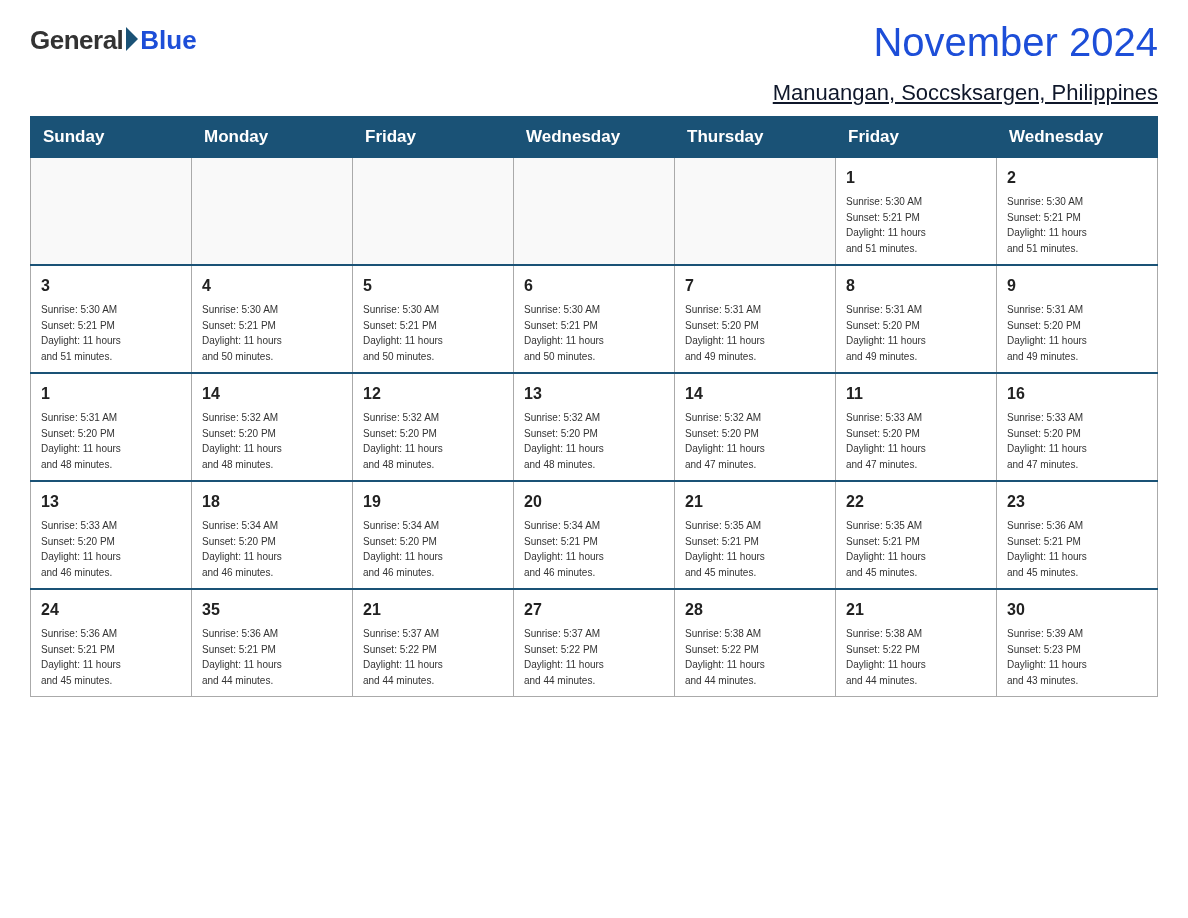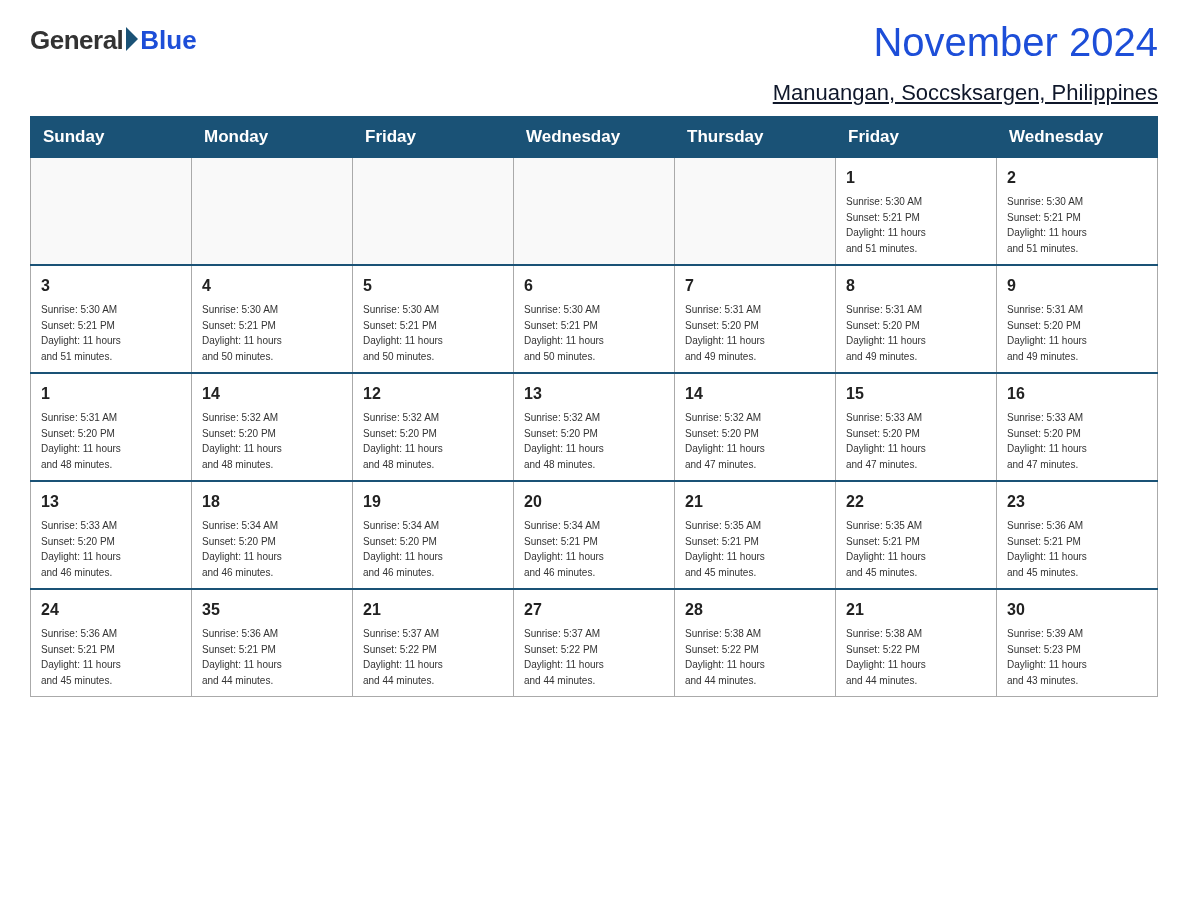--- a/index.html
+++ b/index.html
@@ -196,21 +196,21 @@
         </td>
         <td>
           <span class="day-number">13</span>
           <div class="day-info">Sunrise: 5:32 AM<br>Sunset: 5:20 PM<br>Daylight: 11 hours<br>and 48 minutes.</div>
         </td>
         <td>
           <span class="day-number">14</span>
           <div class="day-info">Sunrise: 5:32 AM<br>Sunset: 5:20 PM<br>Daylight: 11 hours<br>and 47 minutes.</div>
         </td>
         <td>
-          <span class="day-number">15</span>
+          <span class="day-number">11</span>
           <div class="day-info">Sunrise: 5:33 AM<br>Sunset: 5:20 PM<br>Daylight: 11 hours<br>and 47 minutes.</div>
         </td>
         <td>
           <span class="day-number">16</span>
           <div class="day-info">Sunrise: 5:33 AM<br>Sunset: 5:20 PM<br>Daylight: 11 hours<br>and 47 minutes.</div>
         </td>
       </tr>
       <tr class="row-separator">
         <td>
           <span class="day-number">13</span>

